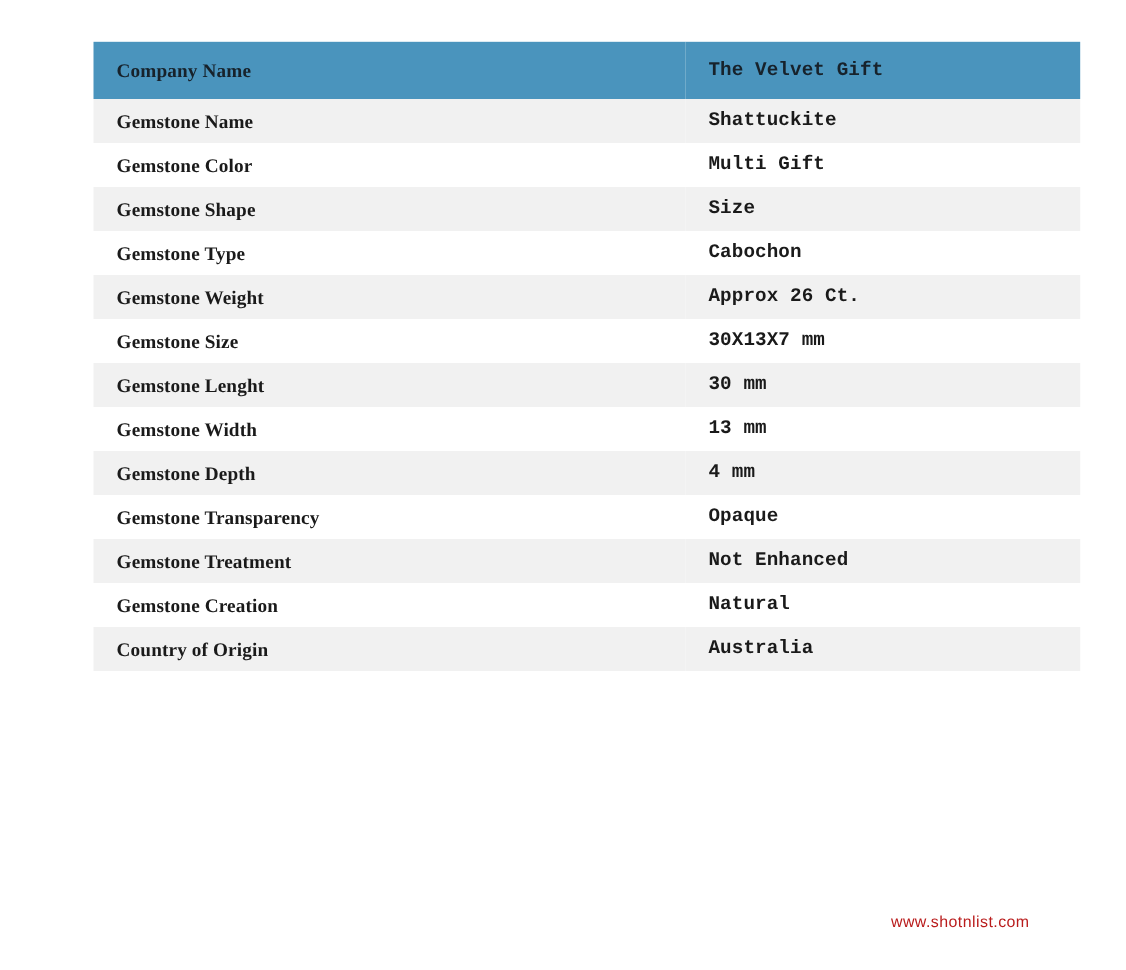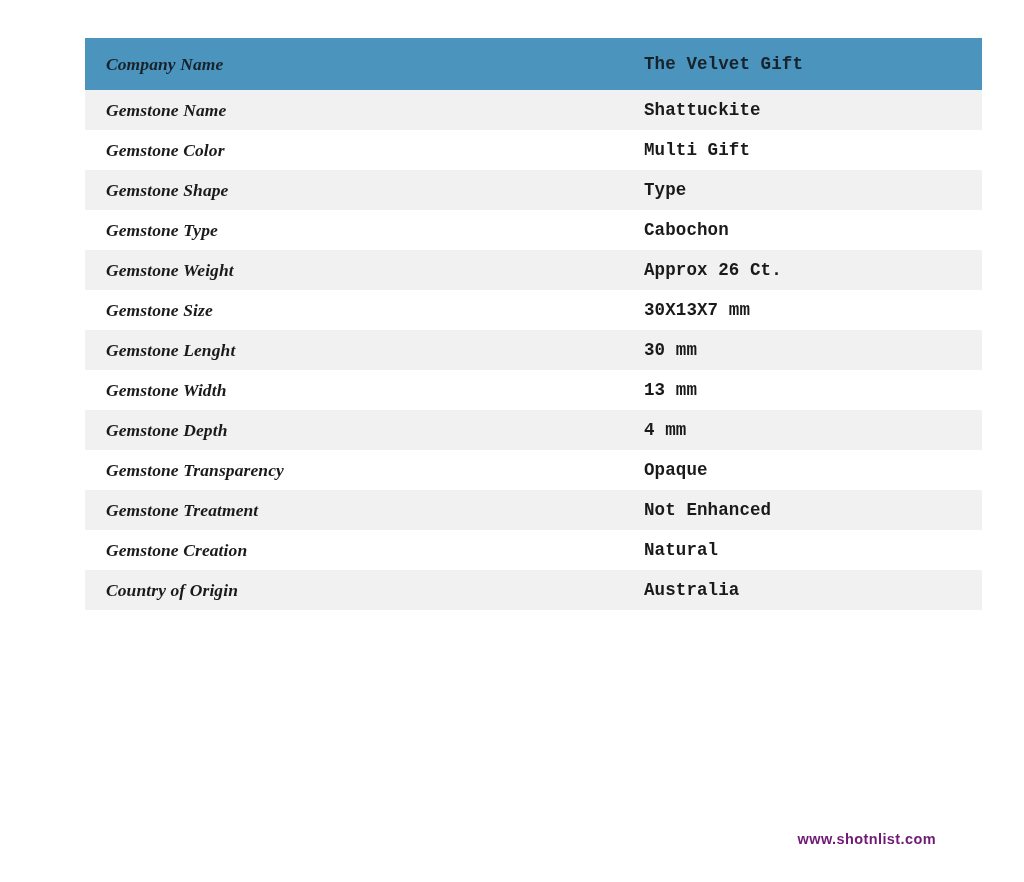--- a/index.html
+++ b/index.html
@@ -32,21 +32,20 @@
   table.spec td {
     padding: 0 0 0 21px;
     vertical-align: middle;
     font-weight: bold;
     font-size: 17.5px;
     line-height: 1.2;
     letter-spacing: 0.1px;
   }
   table.spec td.key {
     width: 517px;
-    font-style: italic;
   }
   table.spec td.val {
     width: 338px;
     font-family: Liberation Mono, monospace;
   }
   tr.header td {
     background: #4a94bd;
     color: #17222b;
     height: 52px;
   }
@@ -55,22 +54,22 @@
   }
   tr.plain td {
     background: #ffffff;
   }
   .watermark {
     position: absolute;
     right: 88px;
     top: 831px;
     font-family: "Liberation Sans", sans-serif;
     font-size: 14.5px;
-    font-weight: bold;
-    color: #701a75;
+    font-weight: normal;
+    color: #b91c1c;
     letter-spacing: 0.4px;
   }
 </style>
 </head>
 <body>
 
 <div class="sheet">
   <table class="spec">
     <tbody>
       <tr class="header">
@@ -80,21 +79,21 @@
       <tr class="shade">
         <td class="key">Gemstone Name</td>
         <td class="val">Shattuckite</td>
       </tr>
       <tr class="plain">
         <td class="key">Gemstone Color</td>
         <td class="val">Multi Gift</td>
       </tr>
       <tr class="shade">
         <td class="key">Gemstone Shape</td>
-        <td class="val">Type</td>
+        <td class="val">Size</td>
       </tr>
       <tr class="plain">
         <td class="key">Gemstone Type</td>
         <td class="val">Cabochon</td>
       </tr>
       <tr class="shade">
         <td class="key">Gemstone Weight</td>
         <td class="val">Approx 26 Ct.</td>
       </tr>
       <tr class="plain">

